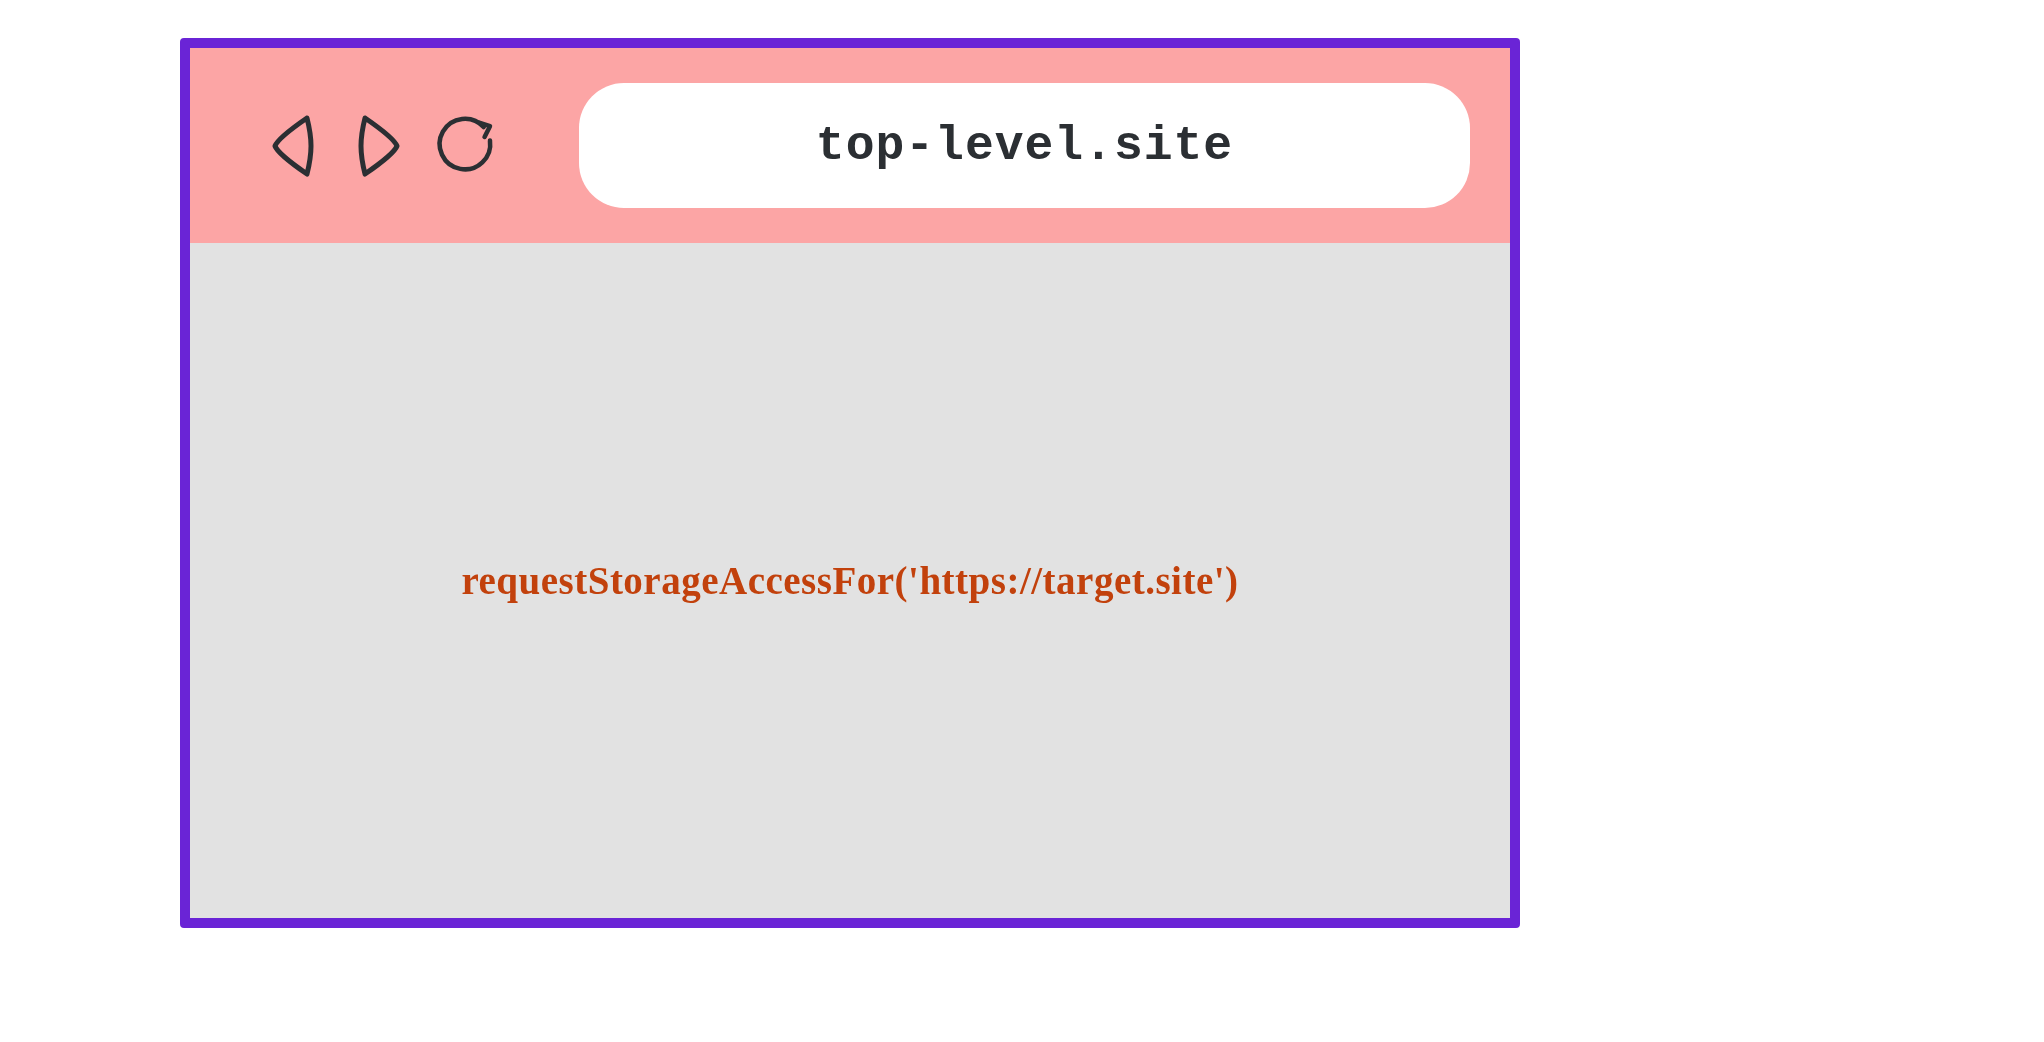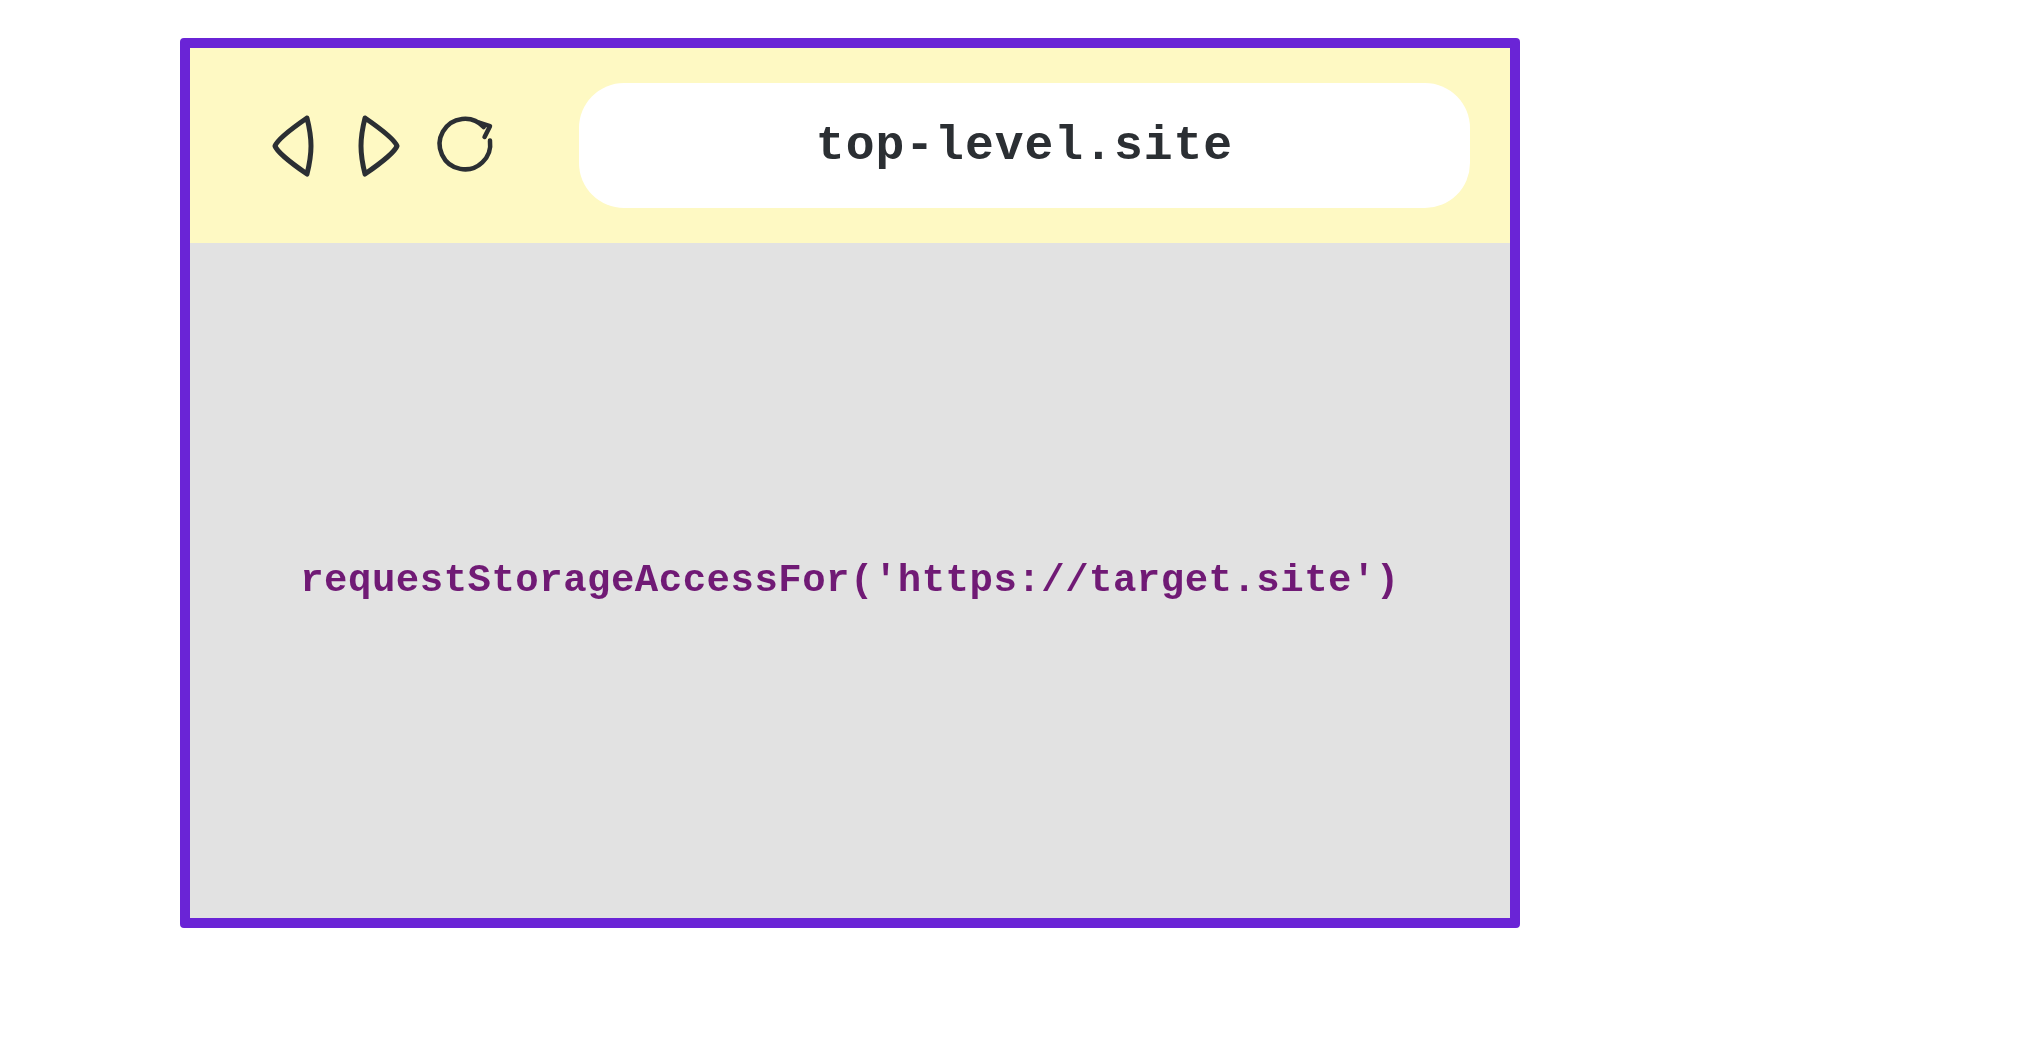--- a/index.html
+++ b/index.html
@@ -19,21 +19,21 @@
       left: 180px;
       top: 38px;
       width: 1340px;
       height: 890px;
       border: 10px solid #6a24d6;
       border-radius: 4px;
     }
     .toolbar {
       width: 100%;
       height: 195px;
-      background: #fef9c3;
+      background: #fca5a5;
       display: flex;
       align-items: center;
       padding-left: 70px;
       padding-right: 40px;
       gap: 30px;
     }
     .nav-icons {
       display: flex;
       align-items: center;
       gap: 22px;
@@ -68,23 +68,24 @@
       width: 100%;
       height: calc(100% - 195px);
       background: #e2e2e2;
       display: flex;
       align-items: center;
       justify-content: center;
     }
     .code-text {
       font-size: 39px;
       font-weight: bold;
-      color: #701a75;
+      color: #c2410c;
       letter-spacing: 0.5px;
       white-space: pre;
+      font-family: Liberation Serif, serif;
     }
   </style>
 </head>
 <body>
 
 <div class="browser-window">
   <div class="toolbar">
     <div class="nav-icons">
       <div class="icon-wrap">
         <svg width="55" height="72" viewBox="0 0 55 72">

